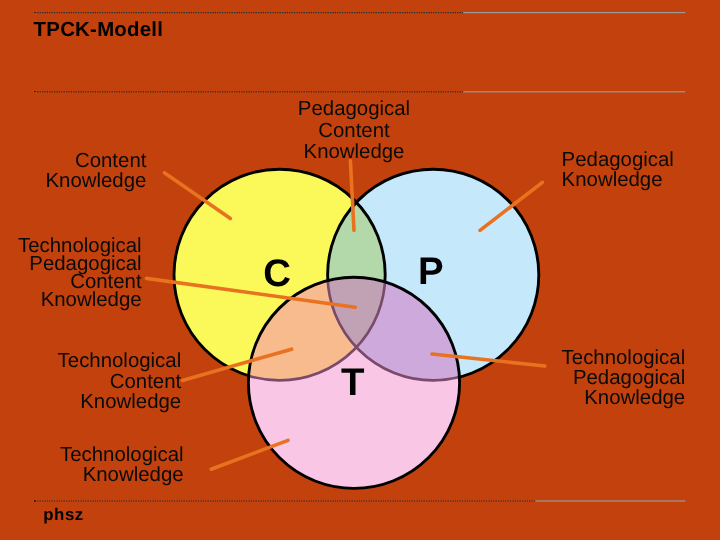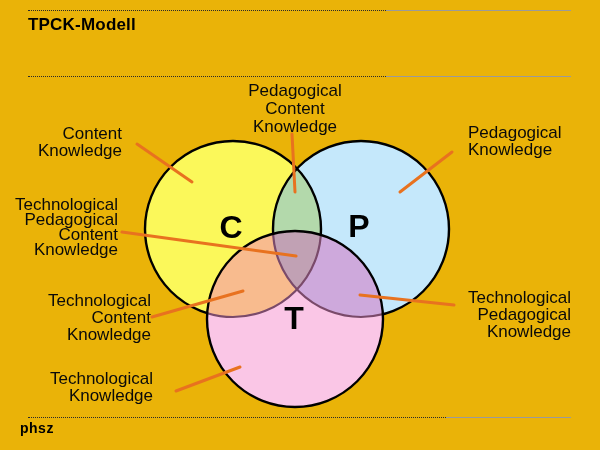--- a/index.html
+++ b/index.html
@@ -1,27 +1,27 @@
 <!DOCTYPE html>
 <html><head>
 <meta charset="utf-8">
 <style>
   html,body{margin:0;padding:0;background:#ffffff;}
   #slide{
-    position:relative;width:600px;height:450px;background:#eab308;overflow:hidden;
+    position:relative;width:600px;height:450px;background:#c2410c;overflow:hidden;
     font-family:"Liberation Sans","DejaVu Sans",sans-serif;color:#000;
   }
   .rule{position:absolute;left:28px;width:543px;height:2px;display:flex;}
   .rule-dotted{border-top:1.5px dotted #2a2a2a;}
   .rule-solid{border-top:1.5px solid #9a9a9a;flex:1;}
   #page-title{
     position:absolute;left:28px;top:15px;font-size:17px;font-weight:bold;
     letter-spacing:.2px;white-space:nowrap;
   }
-  #brand{position:absolute;left:20px;top:420px;font-size:14px;font-weight:bold;letter-spacing:.5px;}
+  #brand{position:absolute;left:36px;top:420px;font-size:14px;font-weight:bold;letter-spacing:.5px;}
   #venn-svg{position:absolute;left:0;top:0;width:600px;height:450px;}
   .vlabel{position:absolute;font-size:17px;line-height:17px;white-space:nowrap;color:#0a0a0a;}
   .vlabel.center{text-align:center;}
   .vlabel.right{text-align:right;}
   .vlabel.left{text-align:left;}
   .vlabel.tight{line-height:15px;}
   .vlabel.lh18{line-height:18px;}
   .circle-letter{
     position:absolute;width:44px;height:42px;line-height:42px;text-align:center;
     font-size:32px;font-weight:bold;color:#000;

